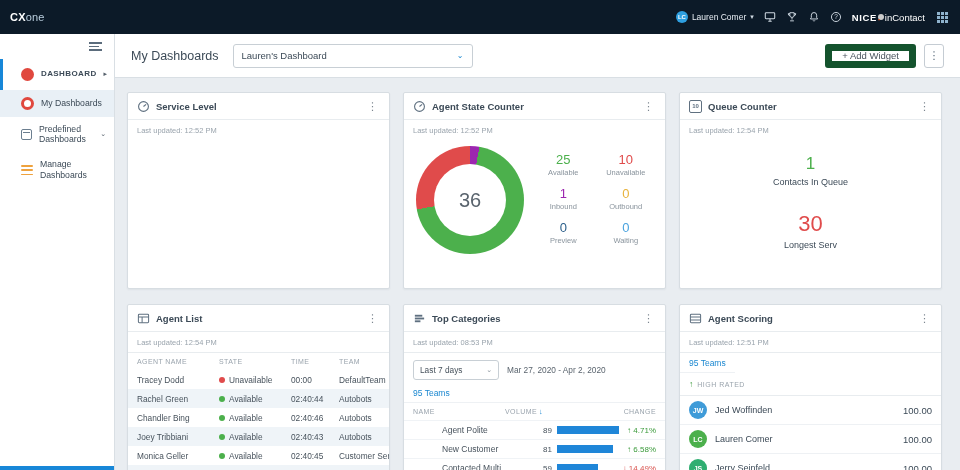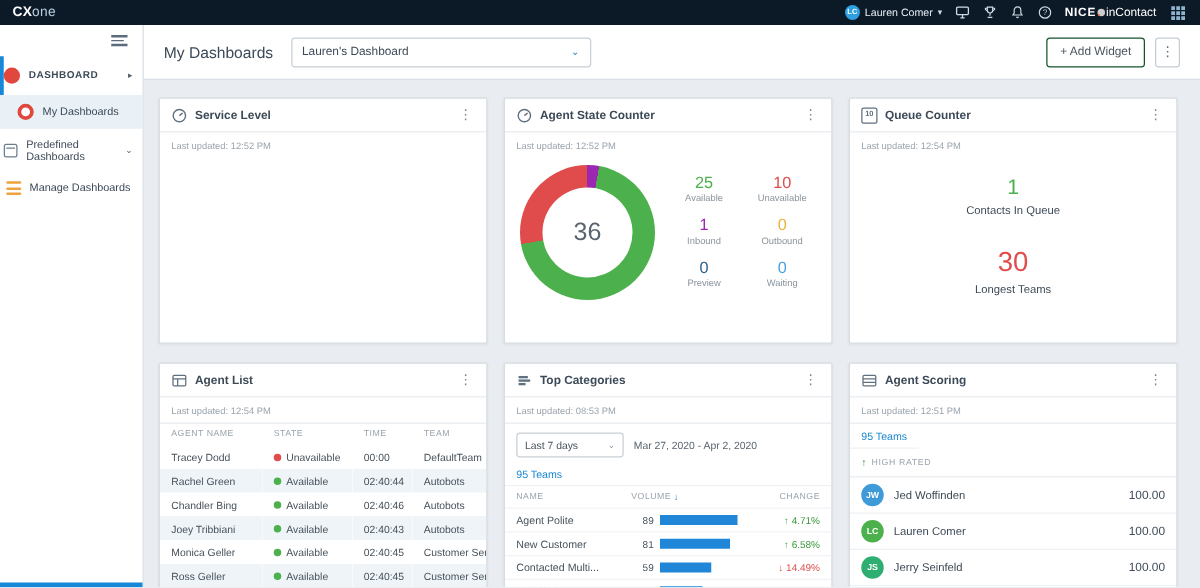--- a/index.html
+++ b/index.html
@@ -1,21 +1,21 @@
 <!DOCTYPE html>
 <html><head>
 <meta charset="utf-8">
 <style>
   * { margin:0; padding:0; box-sizing:border-box; }
   html,body { width:960px; height:470px; overflow:hidden; }
   body { font-family:"Liberation Sans", sans-serif; background:#e9edf1; }
   .app { width:960px; height:470px; display:flex; flex-direction:column; overflow:hidden; background:#e9edf1; }
 
   
-  .topbar { height:20px; min-height:18px; background:#0c1a28; display:flex; align-items:center; padding:0 10px; gap:10px; }
+  .topbar { height:34px; min-height:18px; background:#0c1a28; display:flex; align-items:center; padding:0 10px; gap:10px; }
   .logo { font-size:11px; font-weight:bold; color:#fff; letter-spacing:.2px; white-space:nowrap; }
   .logo .one { font-weight:400; color:#b9cddd; }
   .tb-right { margin-left:auto; display:flex; align-items:center; gap:10px; }
   .tb-user { display:flex; align-items:center; gap:4px; cursor:pointer; }
   .avatar-sm { width:12px; height:12px; border-radius:50%; background:#2e9fe0; color:#fff; font-size:6px; font-weight:bold; display:flex; align-items:center; justify-content:center; }
   .tb-name { font-size:8.5px; color:#e8eef4; white-space:nowrap; }
   .tb-caret { font-size:7px; color:#cfd9e2; }
   .tb-icon { width:12px; height:12px; color:#cfd9e2; display:flex; align-items:center; justify-content:center; cursor:pointer; }
   .tb-icon svg { display:block; }
   .brand { font-size:9.5px; color:#fff; display:flex; align-items:center; white-space:nowrap; }
@@ -26,41 +26,41 @@
 
   
   .body { flex:1; display:flex; overflow:hidden; }
 
   
   .sidebar { width:115px; min-width:115px; background:#fff; border-right:1px solid #d9dfe4; position:relative; padding-top:6px; }
   .sidebar::after { content:""; position:absolute; left:0; bottom:0; width:100%; height:4px; background:#1787d8; }
   .burger { margin:2px 12px 8px auto; width:13px; display:flex; flex-direction:column; gap:2px; cursor:pointer; }
   .burger i { height:1.5px; background:#5b6c7c; display:block; }
   .burger i:nth-child(2){ width:10px; }
-  .side-item { display:flex; align-items:center; gap:7px; padding:7px 8px 7px 0; border-left:3px solid transparent; cursor:pointer;justify-content:center; }
+  .side-item { display:flex; align-items:center; gap:7px; padding:7px 8px 7px 18px; border-left:3px solid transparent; cursor:pointer; }
   .side-item .lbl { font-size:8.7px; color:#3c4a57; line-height:1.25; }
   .dash-item { border-left-color:#1787d8; padding-top:9px; padding-bottom:9px; }
   .dash-item .lbl { font-weight:bold; font-size:8px; letter-spacing:.4px; }
   .side-item.active { background:#e9f0f6; }
   .icon-circle { width:13px; height:13px; border-radius:50%; background:#e0483e; flex:none; }
   .icon-ring { width:13px; height:13px; border-radius:50%; border:3.5px solid #e0483e; background:#fff; flex:none; }
   .icon-cal { width:11px; height:11px; border:1.5px solid #6b7e8f; border-radius:2px; position:relative; flex:none; }
   .icon-cal::before { content:""; position:absolute; left:1px; right:1px; top:2px; height:1.5px; background:#6b7e8f; }
   .icon-list { width:12px; flex:none; display:flex; flex-direction:column; gap:2.5px; }
   .icon-list i { height:1.8px; background:#eea23e; display:block; border-radius:1px; }
   .side-caret { margin-left:auto; font-size:7px; color:#55606b; }
 
   
   .main { flex:1; display:flex; flex-direction:column; overflow:hidden; background:#e9edf1; }
   .main-header { height:44px; min-height:44px; background:#fff; border-bottom:1px solid #d9dfe4; display:flex; align-items:center; padding:0 16px; gap:14px; }
   .page-title { font-size:12.5px; color:#3c4a57; }
   .select { width:240px; height:24px; border:1px solid #c8cfd5; border-radius:3px; display:flex; align-items:center; padding:0 8px; font-size:9.5px; color:#3c4a57; background:#fff; cursor:pointer; }
   .select .car { margin-left:auto; color:#1a87d0; font-size:8px; }
   .mh-right { margin-left:auto; display:flex; align-items:center; gap:8px; }
-  .btn-outline { height:24px; border:1px solid #14532d; border-radius:3px; background:#fff; font-size:9.5px; color:#4a545e; padding:0 10px; display:flex; align-items:center; cursor:pointer; white-space:nowrap; }
+  .btn-outline { height:24px; border:7px solid #14532d; border-radius:3px; background:#fff; font-size:9.5px; color:#4a545e; padding:0 10px; display:flex; align-items:center; cursor:pointer; white-space:nowrap; }
   .btn-kebab { width:20px; height:24px; border:1px solid #c5ccd3; border-radius:3px; background:#fff; color:#5b6c7c; display:flex; align-items:center; justify-content:center; font-size:11px; cursor:pointer; }
   .btn-primary { height:24px; background:#0e76bd; color:#fff; font-size:9.5px; border:none; border-radius:3px; padding:0 12px; display:flex; align-items:center; cursor:pointer; white-space:nowrap; }
 
   
   .grid { padding:14px 12px 0; display:grid; grid-template-columns:repeat(3,263px); grid-auto-rows:197px; gap:15px 13px; }
   .card { background:#fff; border:1px solid #d7dde2; border-radius:2px; display:flex; flex-direction:column; overflow:hidden; box-shadow:0 1px 2px rgba(31,45,61,.06); }
   .card-header { height:27px; min-height:27px; display:flex; align-items:center; gap:6px; padding:0 9px; border-bottom:1px solid #e8ecef; }
   .w-icon { width:13px; height:13px; color:#5f7080; flex:none; display:flex; align-items:center; justify-content:center; }
   .card-title { font-size:9.5px; font-weight:bold; color:#3c4a57; white-space:nowrap; }
   .kebab { margin-left:auto; color:#7c8690; font-size:11px; line-height:1; padding:0 2px; cursor:pointer; }
@@ -108,21 +108,21 @@
   .tc-select { width:86px; height:20px; border:1px solid #c8cfd5; border-radius:3px; display:flex; align-items:center; padding:0 6px; font-size:8.3px; color:#47525c; cursor:pointer; }
   .tc-select .car { margin-left:auto; color:#8a949d; font-size:7px; }
   .tc-date { font-size:8.3px; color:#5a646e; white-space:nowrap; }
   .teams-link { font-size:8.5px; color:#1a87d0; padding:5px 9px 4px; cursor:pointer; display:block; width:max-content; }
   .tc-head { display:flex; align-items:center; font-size:7px; color:#9aa4ad; letter-spacing:.4px; padding:4px 9px; border-top:1px solid #eef1f4; }
   .h-name { width:92px; }
   .h-vol { flex:1; display:flex; gap:2px; align-items:center; }
   .h-vol .sort { color:#1a87d0; font-size:7.5px; }
   .h-change { width:52px; text-align:right; }
   .tc-row { display:flex; align-items:center; padding:0 9px; height:19px; border-top:1px solid #f0f3f6; }
-  .tc-name { width:92px; font-size:8.5px; color:#47525c; white-space:nowrap; overflow:hidden; }
+  .tc-name { width:92px; font-size:8.5px; color:#47525c; white-space:nowrap; overflow:hidden;margin-left:29px; }
   .tc-volnum { width:18px; font-size:8px; color:#47525c; text-align:right; }
   .tc-bar { height:8px; background:#1f86d8; margin-left:5px; flex:none; width:0; }
   .tc-change { margin-left:auto; font-size:8px; color:#47525c; }
   .tc-change.up { color:#3a9a3a; }
   .tc-change.down { color:#d9534f; }
 
   
   .sc-teams { border-bottom:1px solid #eef1f4; }
   .sc-sort { display:flex; align-items:center; gap:4px; padding:6px 9px; border-bottom:1px solid #e8ecef; }
   .sc-sort .arr { color:#3a9a3a; font-size:8.5px; }
@@ -300,21 +300,21 @@
           <div class="card-header">
             <span class="qnum">10</span>
             <span class="card-title">Queue Counter</span>
             <span class="kebab">⋮</span>
           </div>
           <div class="last-updated">Last updated: 12:54 PM</div>
           <div class="qc-body">
             <div class="qc-val1">1</div>
             <div class="qc-lbl">Contacts In Queue</div>
             <div class="qc-val2">30</div>
-            <div class="qc-lbl">Longest Teams</div>
+            <div class="qc-lbl">Longest Serv</div>
           </div>
         </section>
 
         <section class="card">
           <div class="card-header">
             <span class="w-icon">
               <svg width="13" height="13" viewBox="0 0 14 14" fill="none" stroke="currentColor" stroke-width="1.1">
                   <rect x="1.5" y="2.5" width="11" height="9" rx="1"></rect>
                   <path d="M1.5 5.5h11M5.5 5.5v6"></path>
                 </svg>

